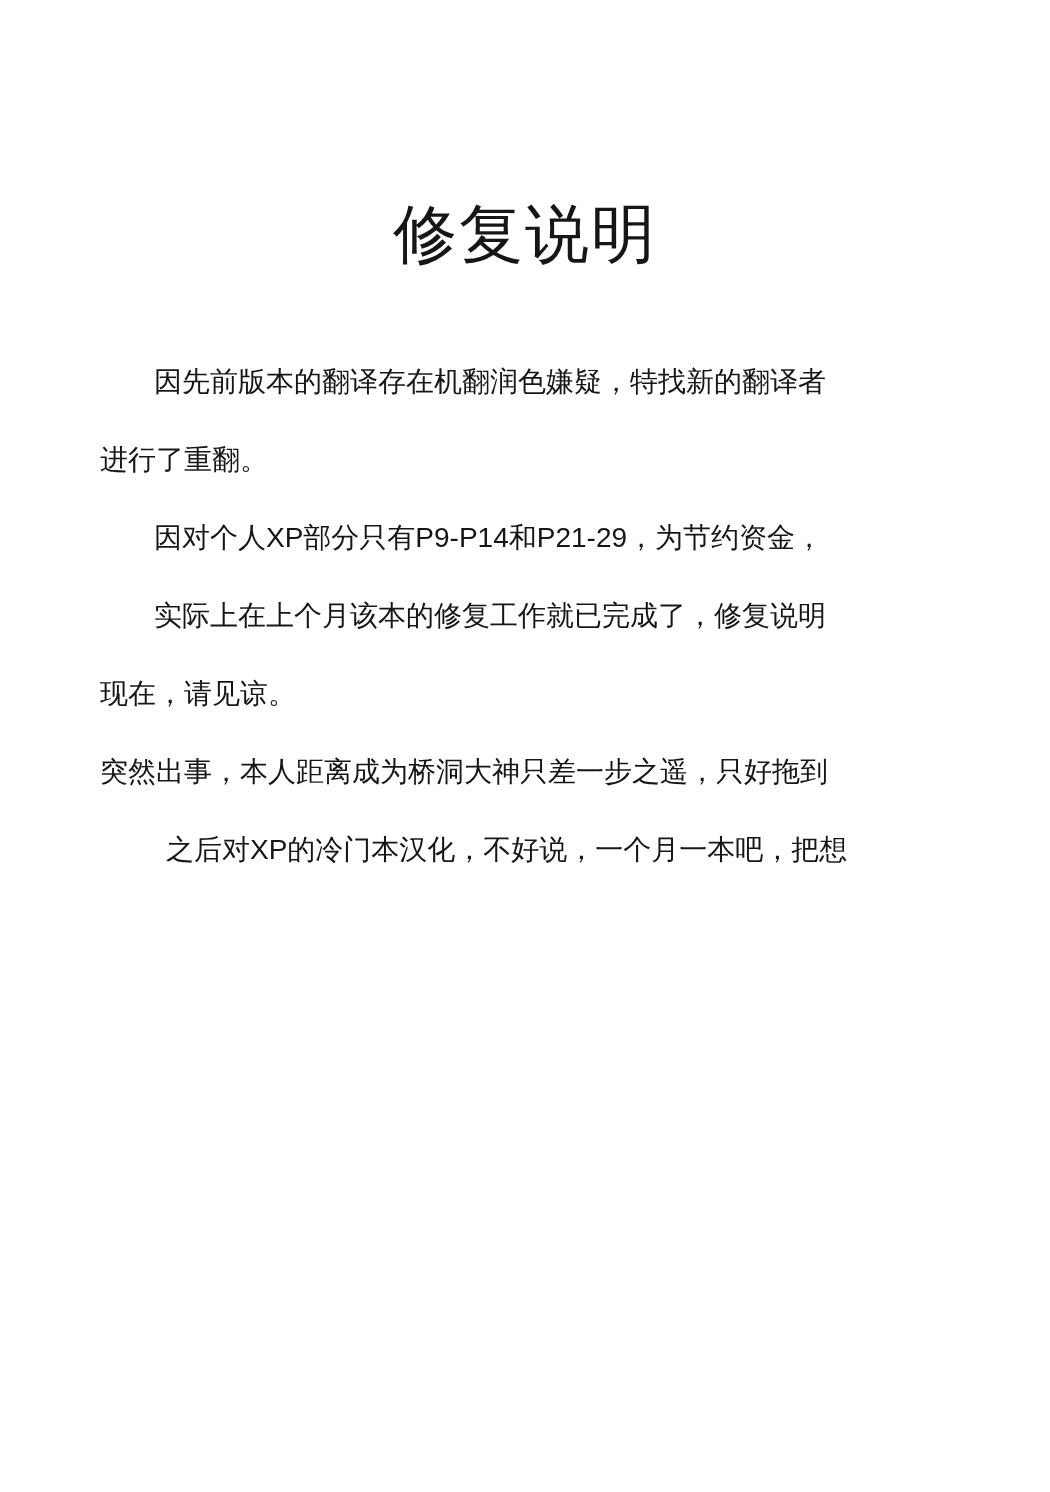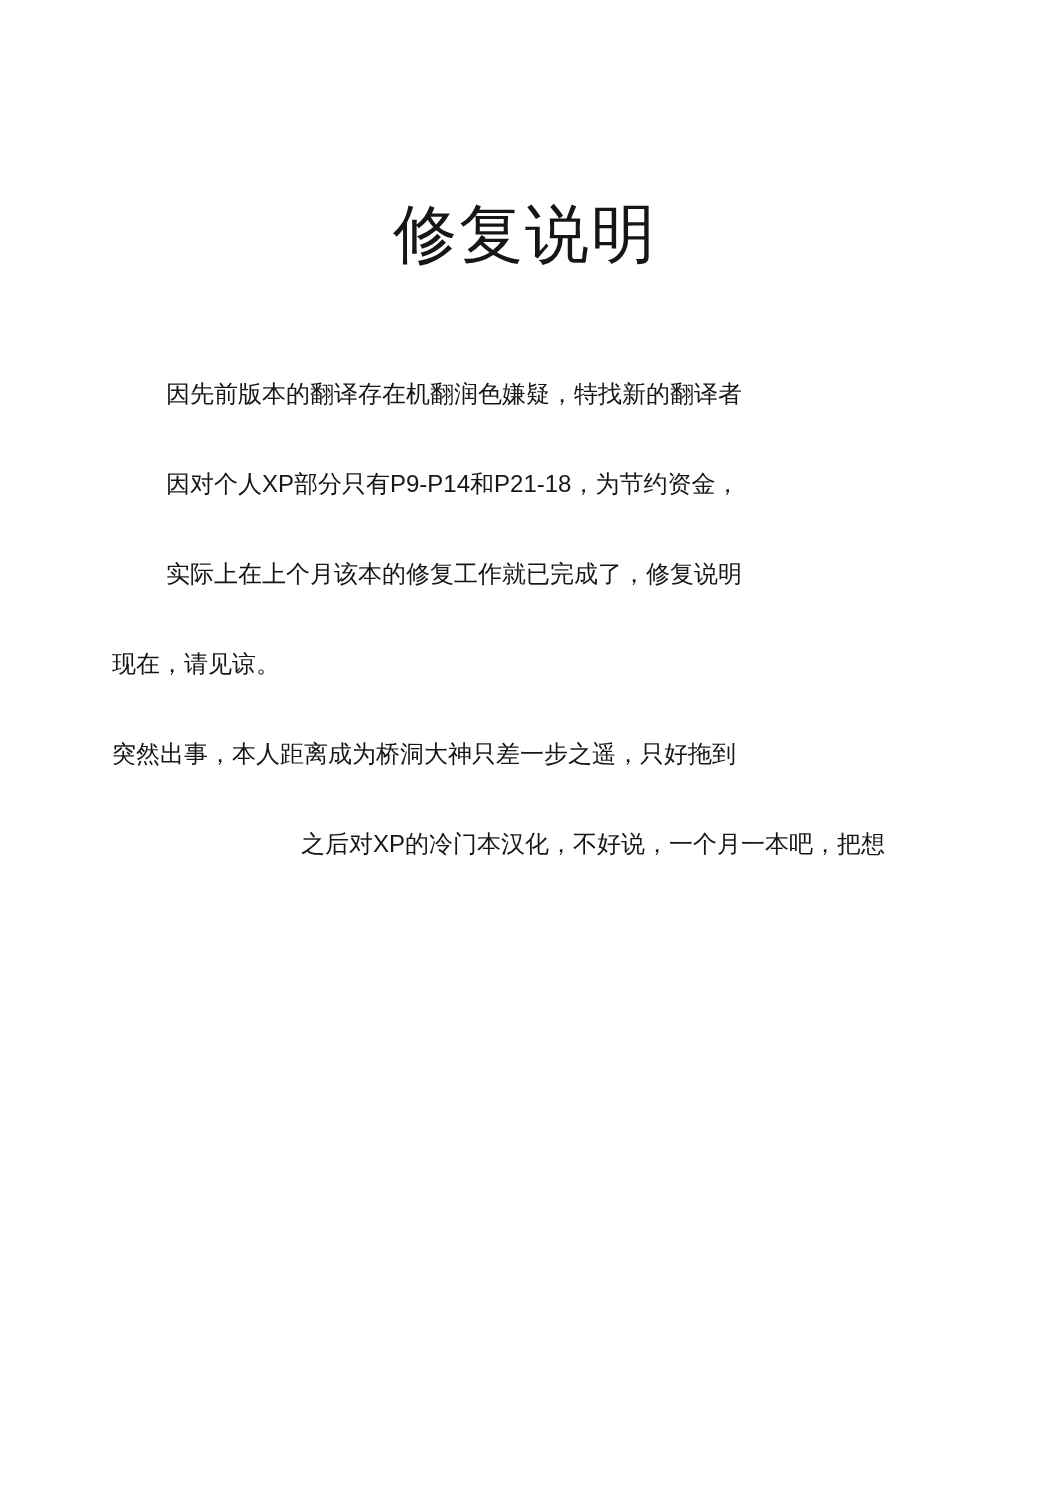--- a/index.html
+++ b/index.html
@@ -33,47 +33,47 @@
     letter-spacing: 2px;
     color: #161616;
   }
   .body-text {
     position: absolute;
     top: 343px;
     left: 100px;
     width: 920px;
   }
   .line {
-    margin: 12px;
-    font-size: 24px;
+    margin: 0;
+    font-size: 28px;
     font-weight: 400;
     line-height: 78px;
     white-space: nowrap;
     color: #161616;
   }
   .indent {
     text-indent: 54px;
   }
   .indent-lg {
     text-indent: 66px;
-    text-align: center;
   }
 </style>
 </head>
 <body>
 
 <div class="page">
 
   <h1 class="title">修复说明</h1>
 
   <main class="body-text">
 
     <p class="line indent">因先前版本的翻译存在机翻润色嫌疑，特找新的翻译者</p>
+    <p class="line">进行了重翻。</p>
 
-    <p class="line indent">因对个人XP部分只有P9-P14和P21-18，为节约资金，</p>
+    <p class="line indent">因对个人XP部分只有P9-P14和P21-29，为节约资金，</p>
 
     <p class="line indent">实际上在上个月该本的修复工作就已完成了，修复说明</p>
     <p class="line">现在，请见谅。</p>
     <p class="line">突然出事，本人距离成为桥洞大神只差一步之遥，只好拖到</p>
 
     <p class="line indent-lg">之后对XP的冷门本汉化，不好说，一个月一本吧，把想</p>
 
   </main>
 </div>
 

